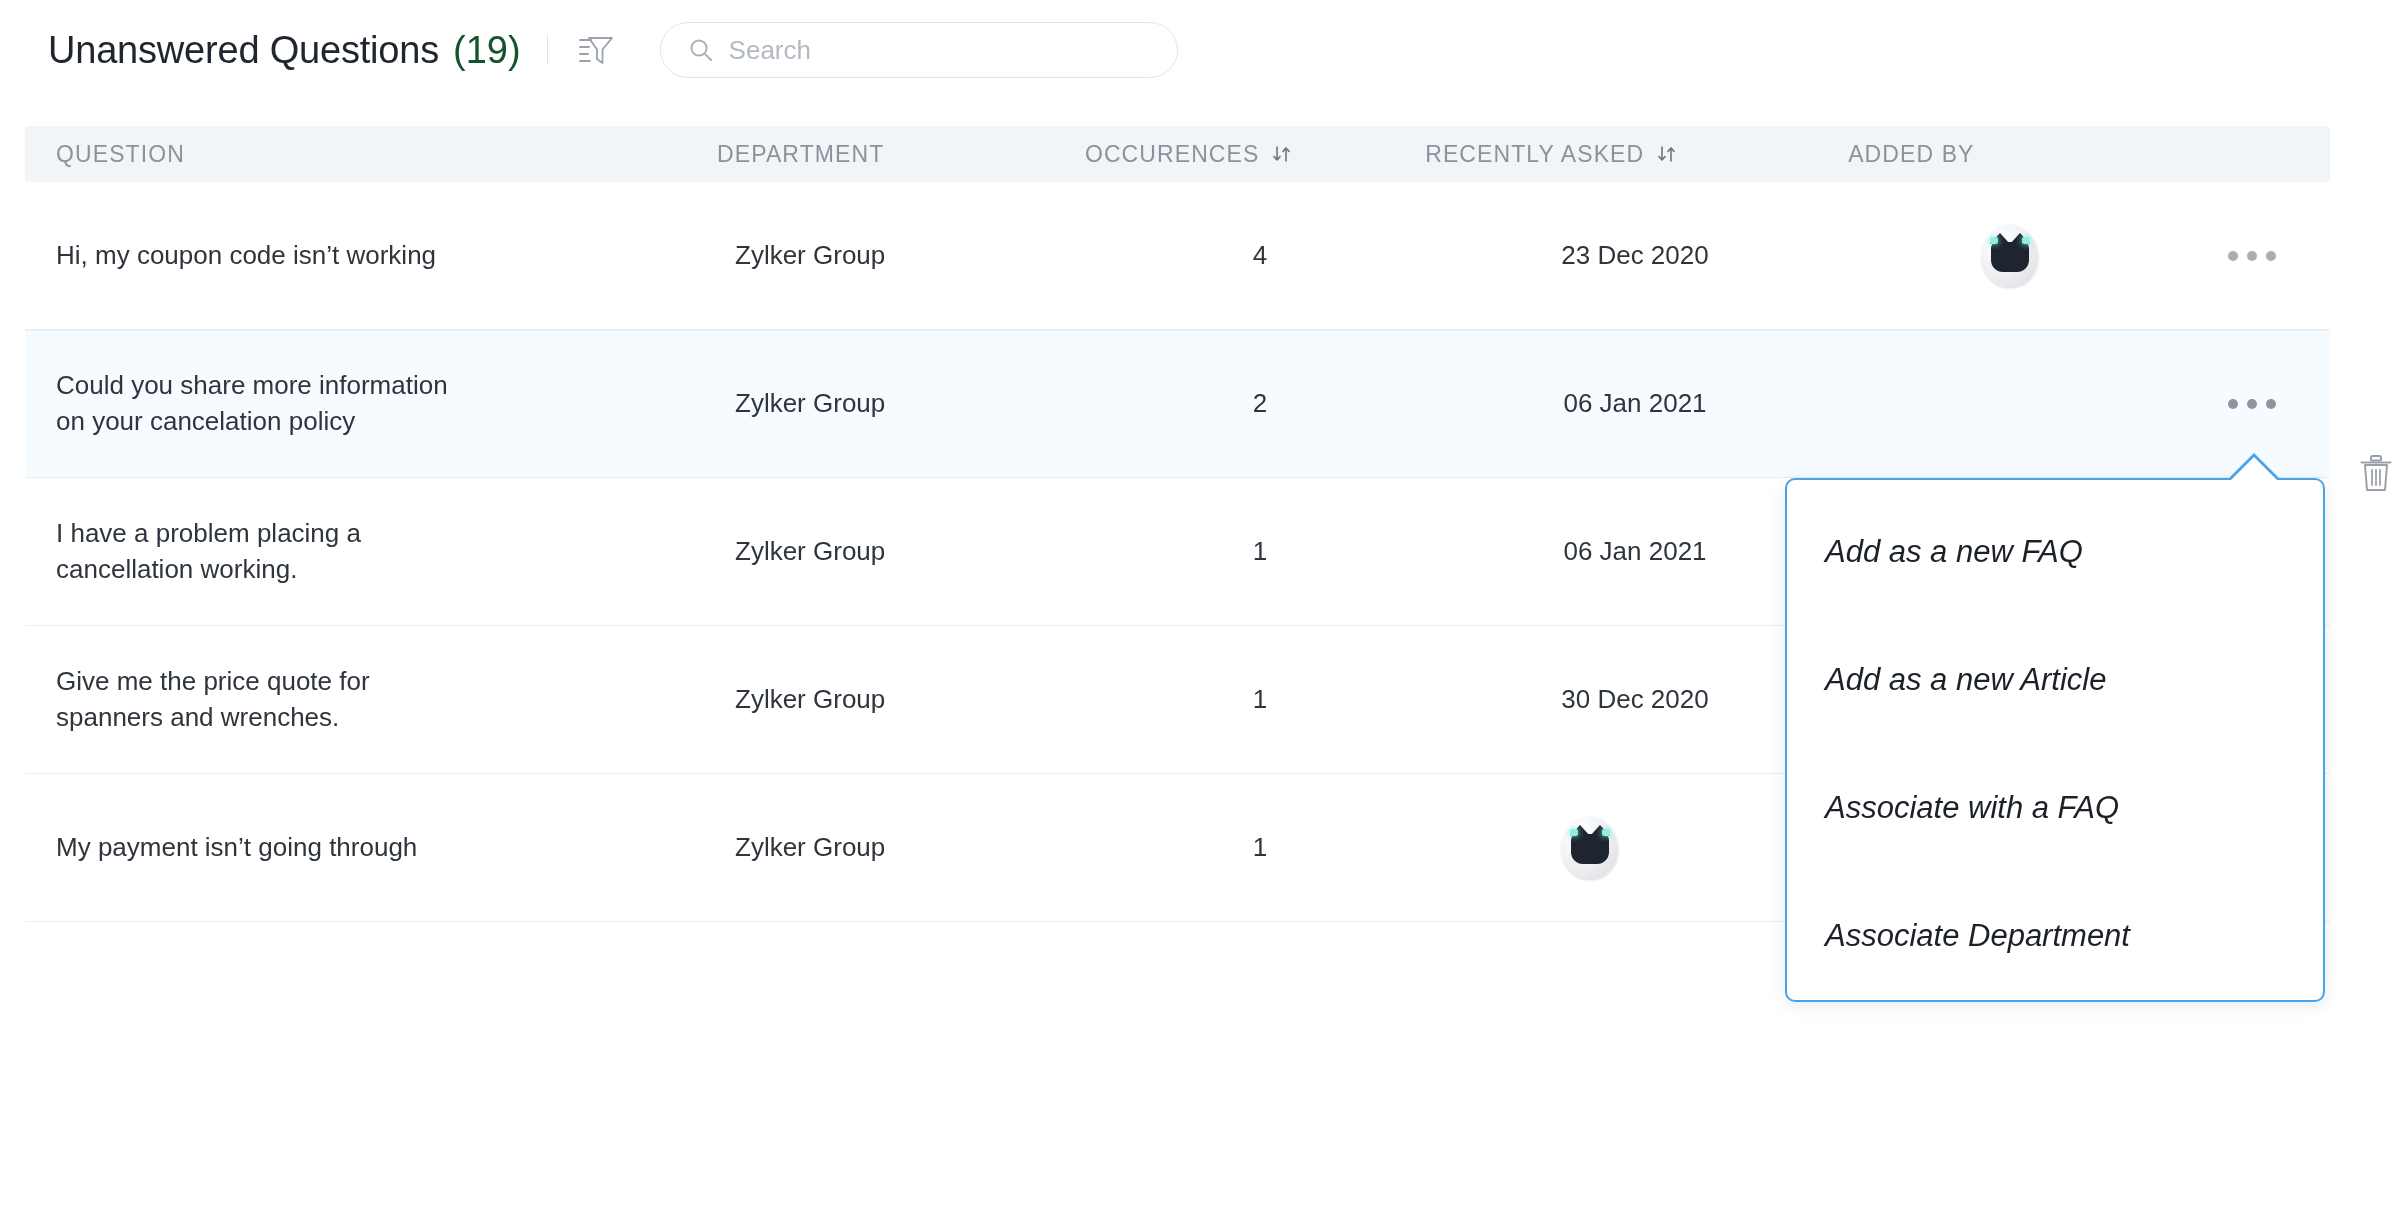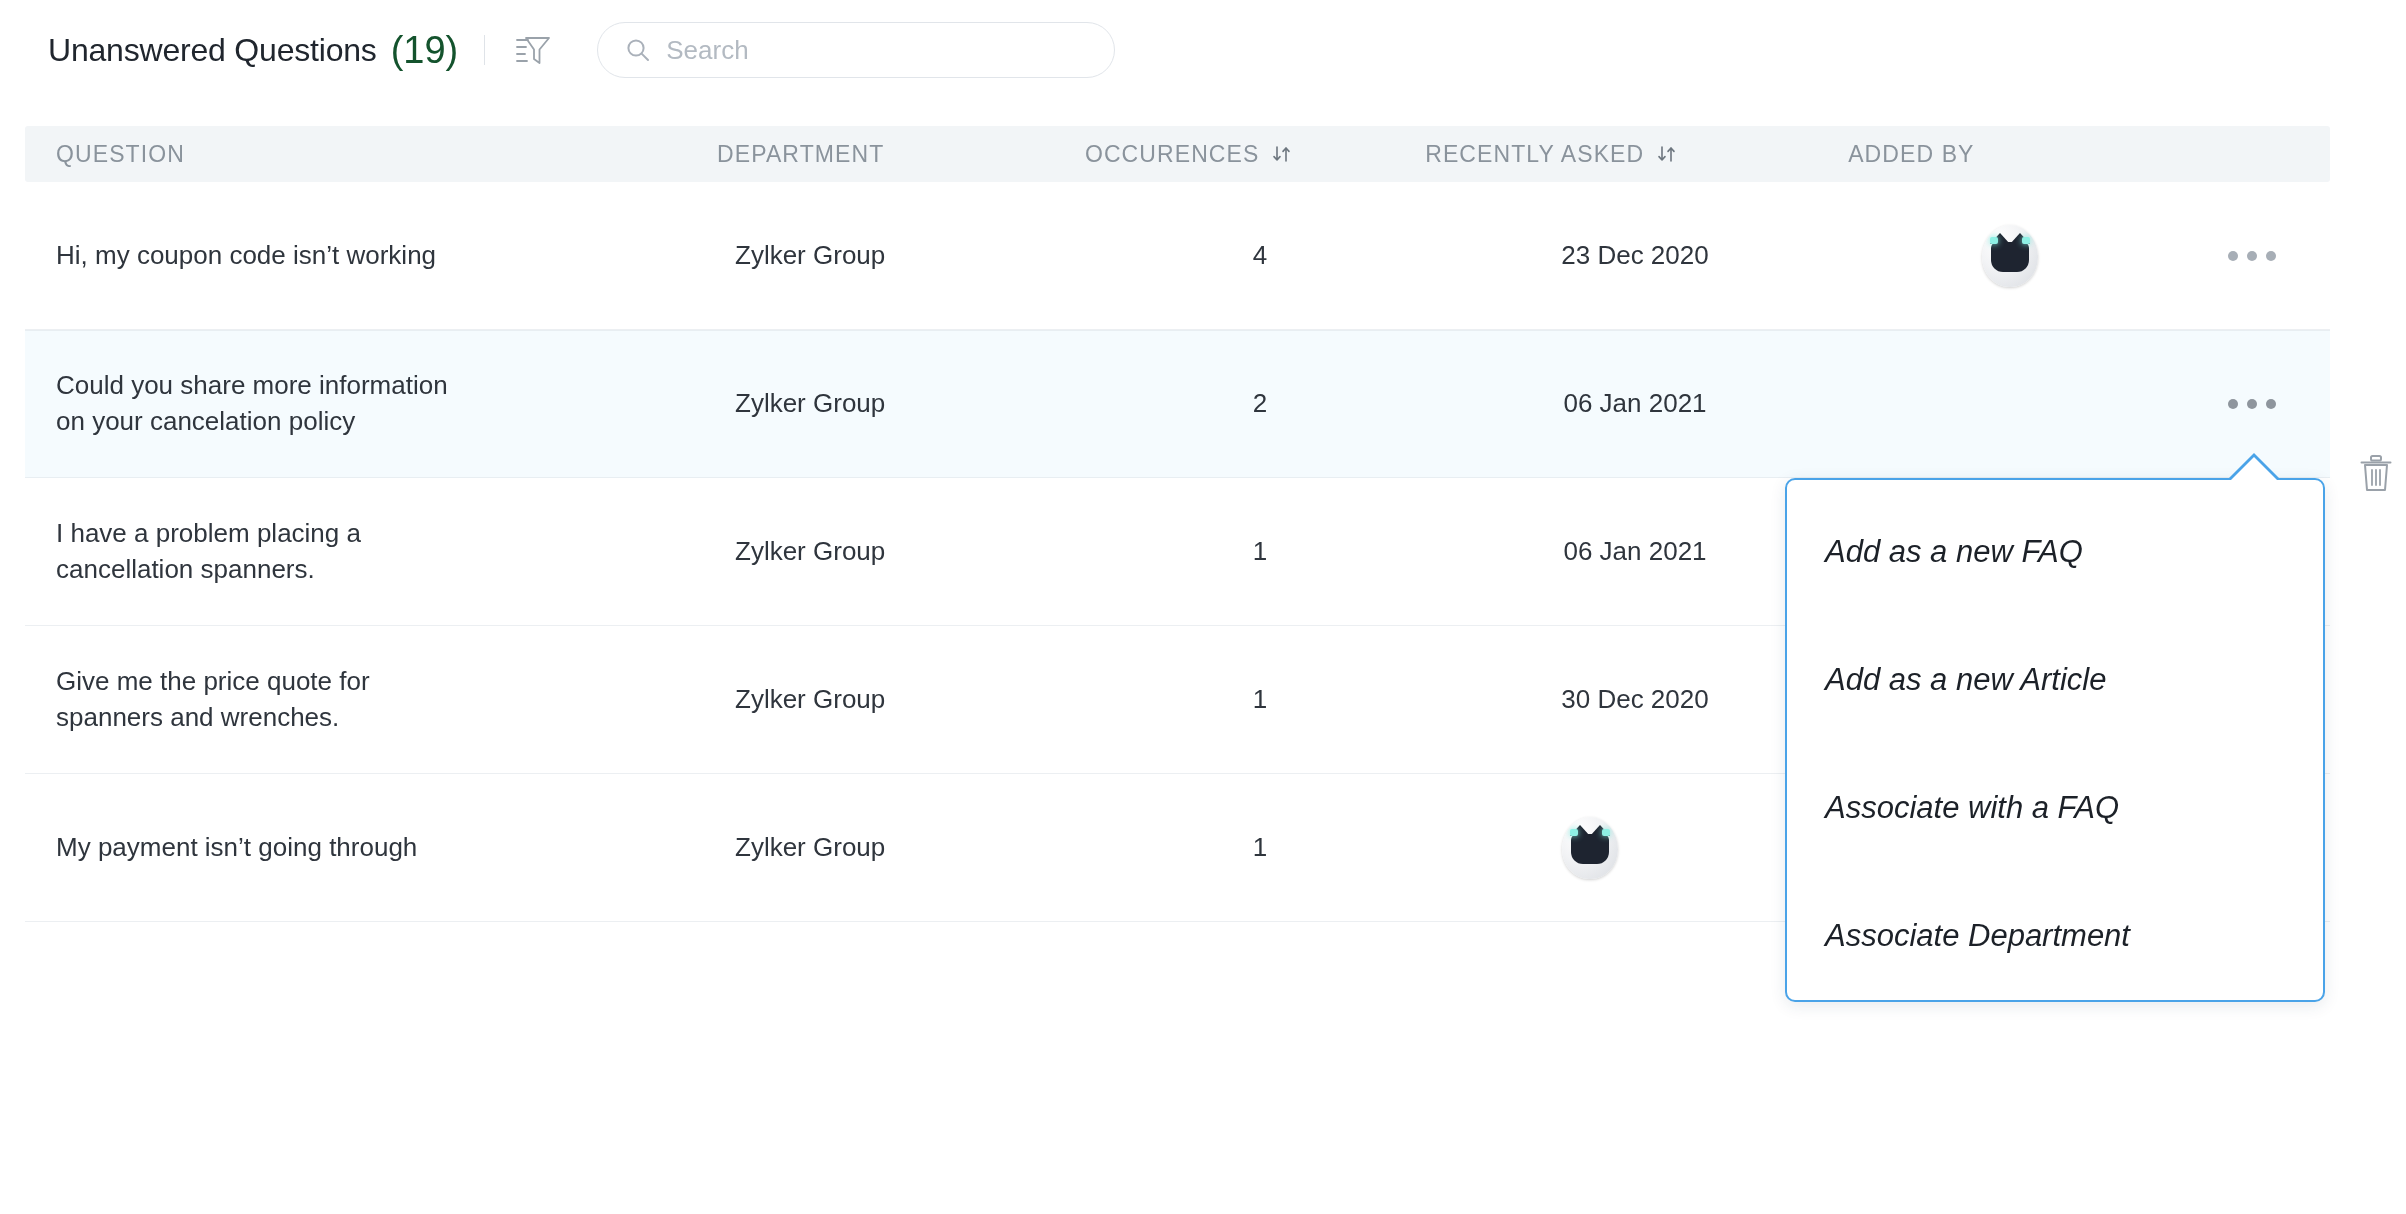--- a/index.html
+++ b/index.html
@@ -23,21 +23,21 @@
     position: absolute;
     left: 0; top: 0;
     width: 2406px;
     height: 100px;
     display: flex;
     align-items: center;
     padding-left: 48px;
     background: #ffffff;
   }
   .page-title {
-    font-size: 32px;
+    font-size: 38px;
     font-weight: 400;
     color: #20262e;
     letter-spacing: -0.2px;
     white-space: nowrap;
   }
   .page-count {
     font-size: 38px;
     font-weight: 400;
     color: #14532d;
     margin-left: 14px;
@@ -365,21 +365,21 @@
             <i></i>
             <i></i>
             <i></i>
           </span>
       </div>
     </div>
 
     <div class="trow">
       <div class="cell q c-question">
         <span class="q-text">I have a problem placing a</span>
-        <span class="q-text">cancellation spanners.</span>
+        <span class="q-text">cancellation working.</span>
       </div>
       <div class="cell dept c-department">Zylker Group</div>
       <div class="cell occ c-occurences">1</div>
       <div class="cell date c-recently">06 Jan 2021</div>
       <div class="cell c-addedby"></div>
       <div class="cell c-actions"></div>
     </div>
 
     <div class="trow">
       <div class="cell q c-question">

